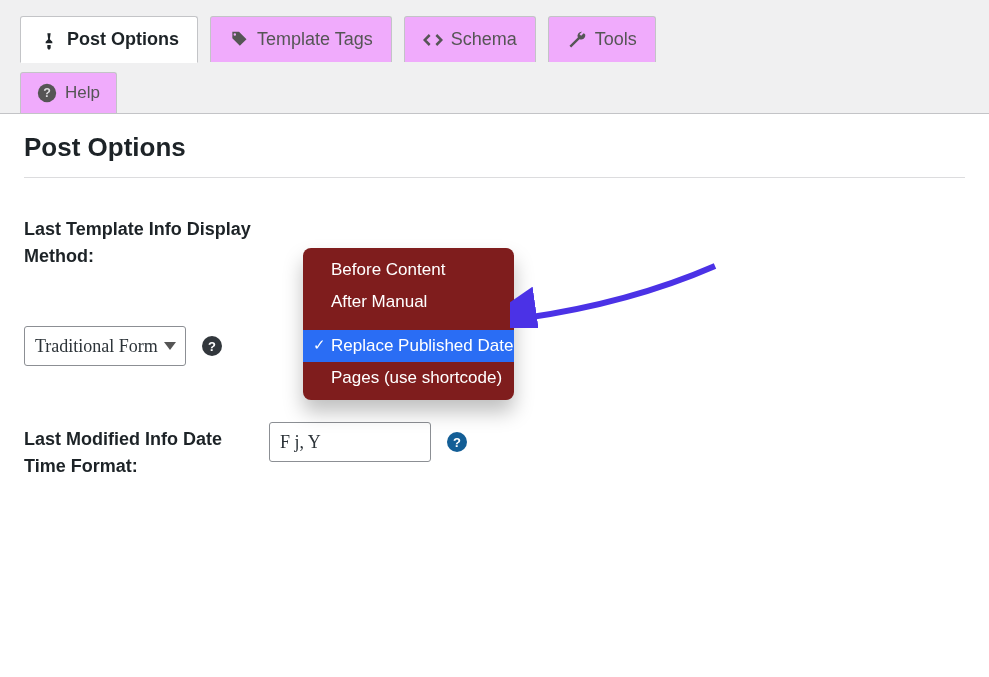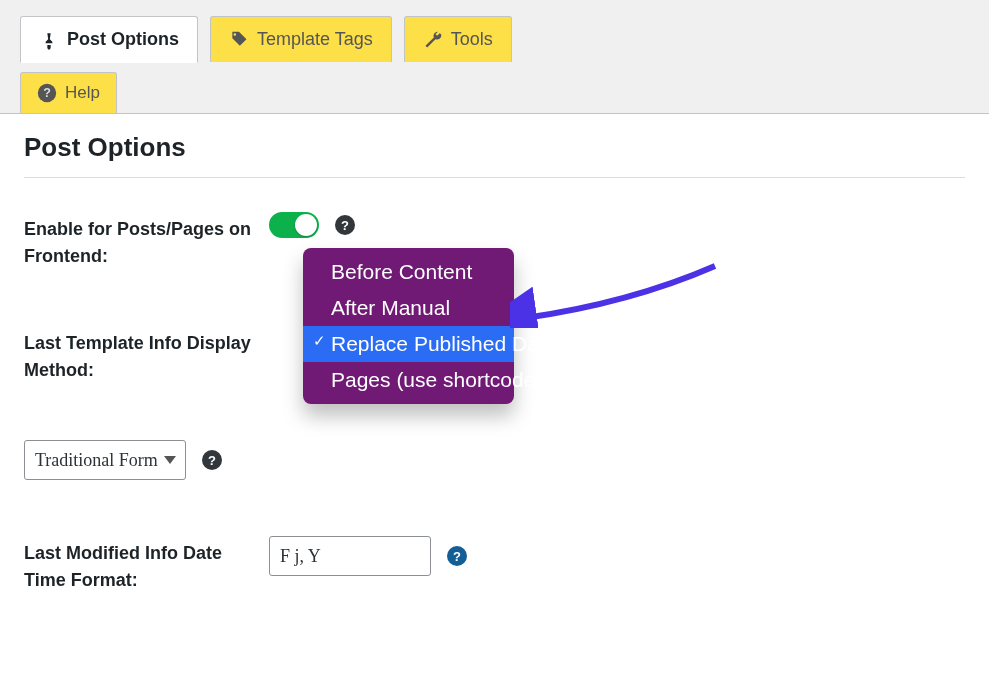--- a/index.html
+++ b/index.html
@@ -19,21 +19,21 @@
   .tabs-row {
     display: flex;
     flex-wrap: wrap;
     gap: 12px;
     padding-top: 16px;
   }
   .tab {
     display: inline-flex;
     align-items: center;
     gap: 8px;
-    background: #fde047;
+    background: #f0abfc;
     color: #555;
     font-size: 18px;
     font-weight: 500;
     padding: 12px 18px;
     border: 1px solid #c3c4c7;
     border-bottom: none;
     border-radius: 3px 3px 0 0;
     cursor: pointer;
     position: relative;
     user-select: none;
@@ -137,36 +137,37 @@
     border-right: 6px solid transparent;
     border-top: 8px solid #555;
     pointer-events: none;
   }
 
   
   .floating-menu {
     position: absolute;
     top: 248px; left: 303px;
     width: 211px;
-    background: #701a75;
+    background: #7f1d1d;
     border-radius: 8px;
     padding: 6px 0;
     box-shadow: 0 12px 20px rgba(0,0,0,.25);
     color: #fff;
-    font-size: 21px;
+    font-size: 17px;
     z-index: 50;
   }
   .floating-menu .item {
     padding: 6px 16px 6px 28px;
     cursor: pointer;
     position: relative;
     white-space: nowrap;
   }
   .floating-menu .item.selected {
     background: #2a6df4;
+    margin-top: 12px;
   }
   .floating-menu .item.selected::before {
     content: "✓";
     position: absolute;
     left: 10px; top: 6px;
     font-size: 15px;
   }
 
   
   .anno-arrow {
@@ -193,20 +194,28 @@
     <div class="tab">
       <span class="ticon">
         <svg viewBox="0 0 24 24" fill="currentColor">
             <path d="M21 11l-9-9H4v8l9 9 8-8zM7 7a1.5 1.5 0 110-3 1.5 1.5 0 010 3z"></path>
           </svg>
       </span>
       <span>Template Tags</span>
     </div>
     <div class="tab">
       <span class="ticon">
+        <svg viewBox="0 0 24 24" fill="none" stroke="currentColor" stroke-width="3">
+            <path d="M8 6l-6 6 6 6M16 6l6 6-6 6"></path>
+          </svg>
+      </span>
+      <span>Schema</span>
+    </div>
+    <div class="tab">
+      <span class="ticon">
         <svg viewBox="0 0 24 24" fill="currentColor">
             <path d="M22 6a5 5 0 01-7 5L5 21l-2-2L13 9a5 5 0 015-7l-3 3 2 2 3-3c.6.6 2 1 2 2z"></path>
           </svg>
       </span>
       <span>Tools</span>
     </div>
   </div>
   <div class="tabs-row second">
     <div class="tab">
       <span class="ticon">
@@ -216,29 +225,20 @@
           </svg>
       </span>
       <span>Help</span>
     </div>
   </div>
 </div>
 
 <div class="panel">
   <h2 class="page-title">Post Options</h2>
 
-  <div class="field-row">
-    <div class="field-label">Enable for Posts/Pages on Frontend:</div>
-    <div class="field-ctrl">
-      <div class="toggle">
-          <div class="knob"></div>
-        </div>
-      <span class="help-dot">?</span>
-    </div>
-  </div>
 
   <div class="field-row">
     <div class="field-label">Last Template Info Display Method:</div>
     <div class="field-ctrl"></div>
   </div>
 
   <div class="field-row">
     <div class="field-ctrl">
       <span class="select-wrap">
         <select>

